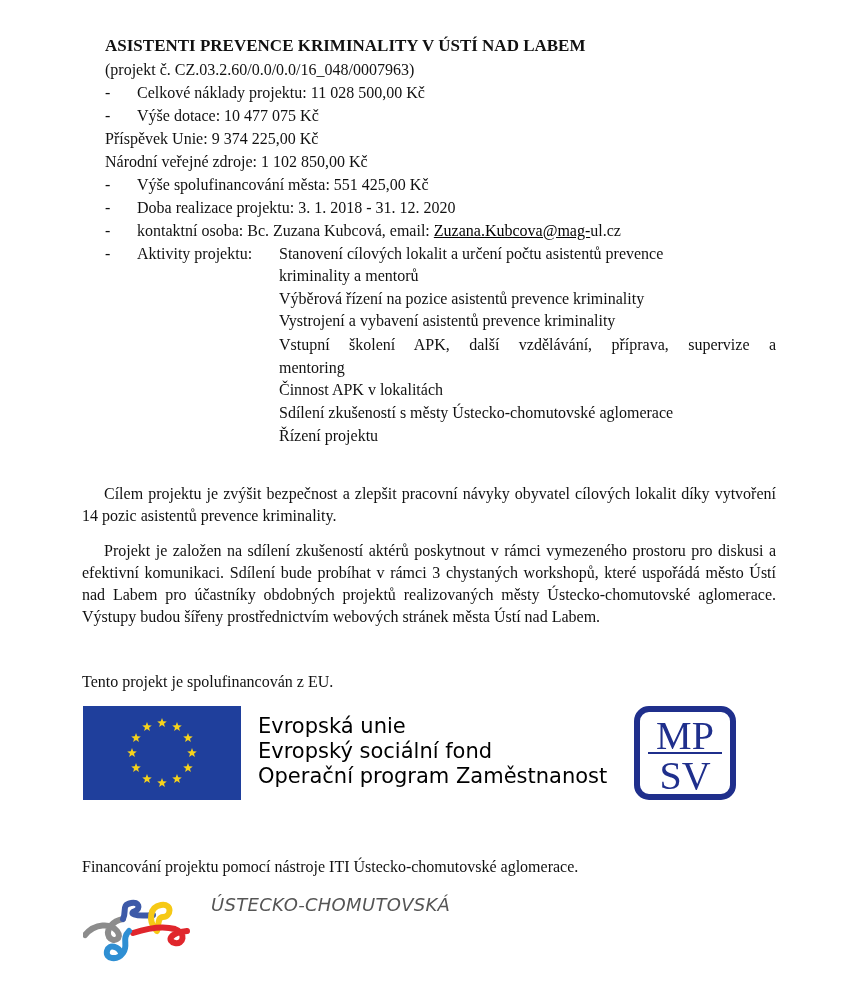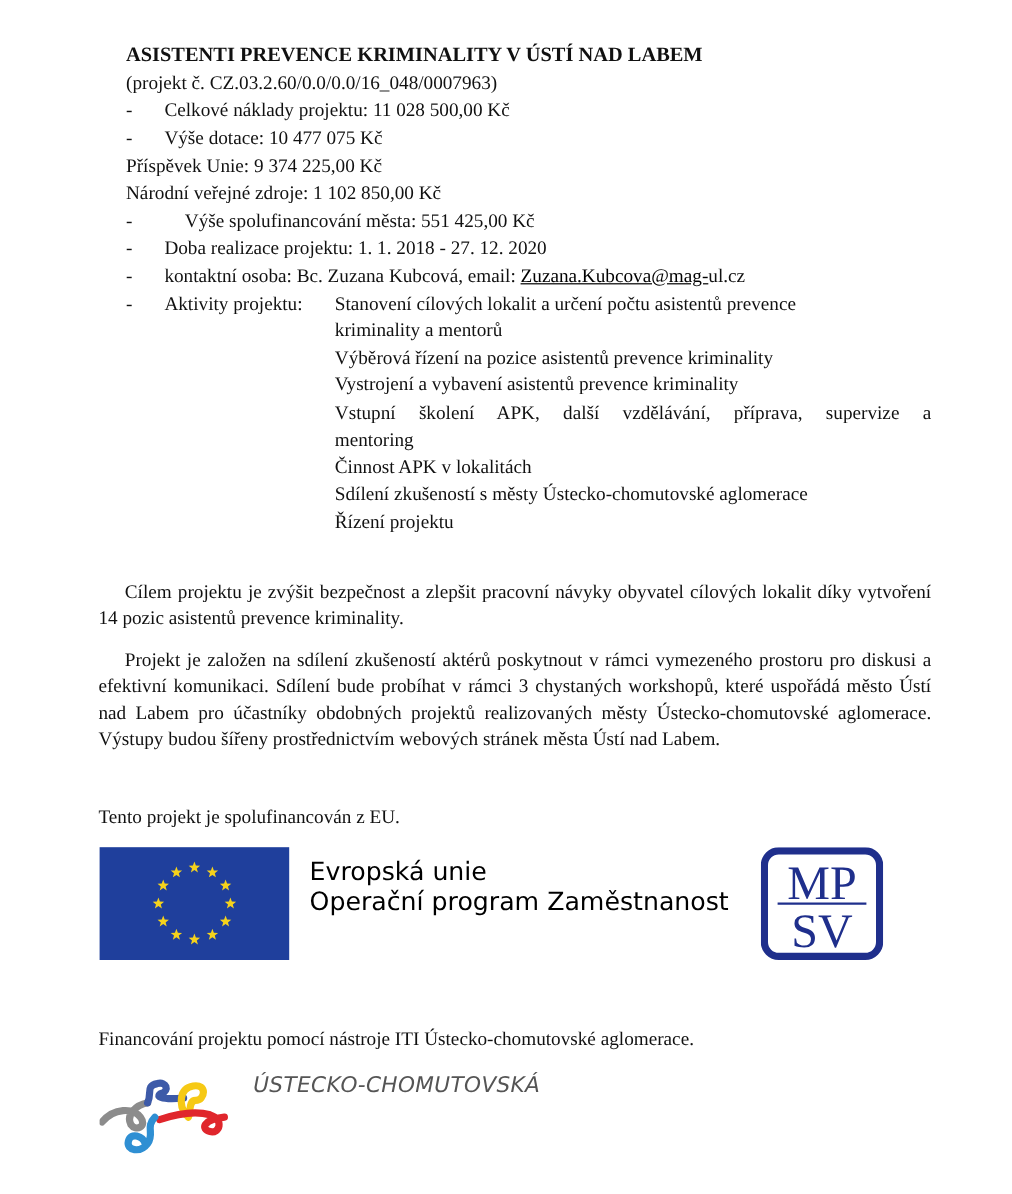--- a/index.html
+++ b/index.html
@@ -35,24 +35,24 @@
     <div class="line" style="left:105px; top:82px;">-</div>
     <div class="line" style="left:137px; top:82px;">Celkové náklady projektu: 11 028 500,00 Kč</div>
 
     <div class="line" style="left:105px; top:105px;">-</div>
     <div class="line" style="left:137px; top:105px;">Výše dotace: 10 477 075 Kč</div>
 
     <div class="line" style="left:105px; top:128px;">Příspěvek Unie: 9 374 225,00 Kč</div>
     <div class="line" style="left:105px; top:151px;">Národní veřejné zdroje: 1 102 850,00 Kč</div>
 
     <div class="line" style="left:105px; top:174px;">-</div>
-    <div class="line" style="left:154px; top:174px;text-align:center;">Výše spolufinancování města: 551 425,00 Kč</div>
+    <div class="line" style="left:137px; top:174px;text-align:center;">Výše spolufinancování města: 551 425,00 Kč</div>
 
     <div class="line" style="left:105px; top:197px;">-</div>
-    <div class="line" style="left:137px; top:197px;">Doba realizace projektu: 1. 1. 2018 - 27. 12. 2020</div>
+    <div class="line" style="left:137px; top:197px;">Doba realizace projektu: 3. 1. 2018 - 31. 12. 2020</div>
 
     <div class="line" style="left:105px; top:220px;">-</div>
     <div class="line" style="left:137px; top:220px;"><span>kontaktní osoba: Bc. Zuzana Kubcová, email: </span><a class="link" href="#">Zuzana.Kubcova@mag-</a><span>ul.cz</span></div>
 
     <div class="line" style="left:105px; top:243px;">-</div>
     <div class="line" style="left:137px; top:243px;">Aktivity projektu:</div>
   </div>
 
   <div>
     <div class="line" style="left:279px; top:243px;">Stanovení cílových lokalit a určení počtu asistentů prevence</div>
@@ -83,20 +83,21 @@
         <polygon points="79.00,72.00 80.23,75.30 83.76,75.45 81.00,77.65 81.94,81.05 79.00,79.10 76.06,81.05 77.00,77.65 74.24,75.45 77.77,75.30" fill="#f5d21c"></polygon>
         <polygon points="64.00,67.98 65.23,71.28 68.76,71.44 66.00,73.63 66.94,77.03 64.00,75.08 61.06,77.03 62.00,73.63 59.24,71.44 62.77,71.28" fill="#f5d21c"></polygon>
         <polygon points="53.02,57.00 54.25,60.30 57.77,60.45 55.02,62.65 55.96,66.05 53.02,64.10 50.08,66.05 51.02,62.65 48.26,60.45 51.78,60.30" fill="#f5d21c"></polygon>
         <polygon points="49.00,42.00 50.23,45.30 53.76,45.45 51.00,47.65 51.94,51.05 49.00,49.10 46.06,51.05 47.00,47.65 44.24,45.45 47.77,45.30" fill="#f5d21c"></polygon>
         <polygon points="53.02,27.00 54.25,30.30 57.77,30.45 55.02,32.65 55.96,36.05 53.02,34.10 50.08,36.05 51.02,32.65 48.26,30.45 51.78,30.30" fill="#f5d21c"></polygon>
         <polygon points="64.00,16.02 65.23,19.32 68.76,19.47 66.00,21.67 66.94,25.06 64.00,23.12 61.06,25.06 62.00,21.67 59.24,19.47 62.77,19.32" fill="#f5d21c"></polygon>
       </svg>
   </div>
   <div class="abs eu-text">
     <div>Evropská unie</div>
+    <div>Evropský sociální fond</div>
     <div>Operační program Zaměstnanost</div>
   </div>
 
   <div class="abs mpsv">
     <svg width="102" height="94" viewBox="0 0 102 94">
       <rect x="3" y="3" width="96" height="88" rx="12" ry="12" fill="none" stroke="#1f2f8c" stroke-width="6"></rect>
       <line x1="14" y1="47" x2="88" y2="47" stroke="#1f2f8c" stroke-width="2"></line>
       <text x="51" y="43" text-anchor="middle" font-family="Liberation Serif, serif" font-size="40" fill="#1f2f8c">MP</text>
       <text x="51" y="83" text-anchor="middle" font-family="Liberation Serif, serif" font-size="40" fill="#1f2f8c">SV</text>
     </svg>

